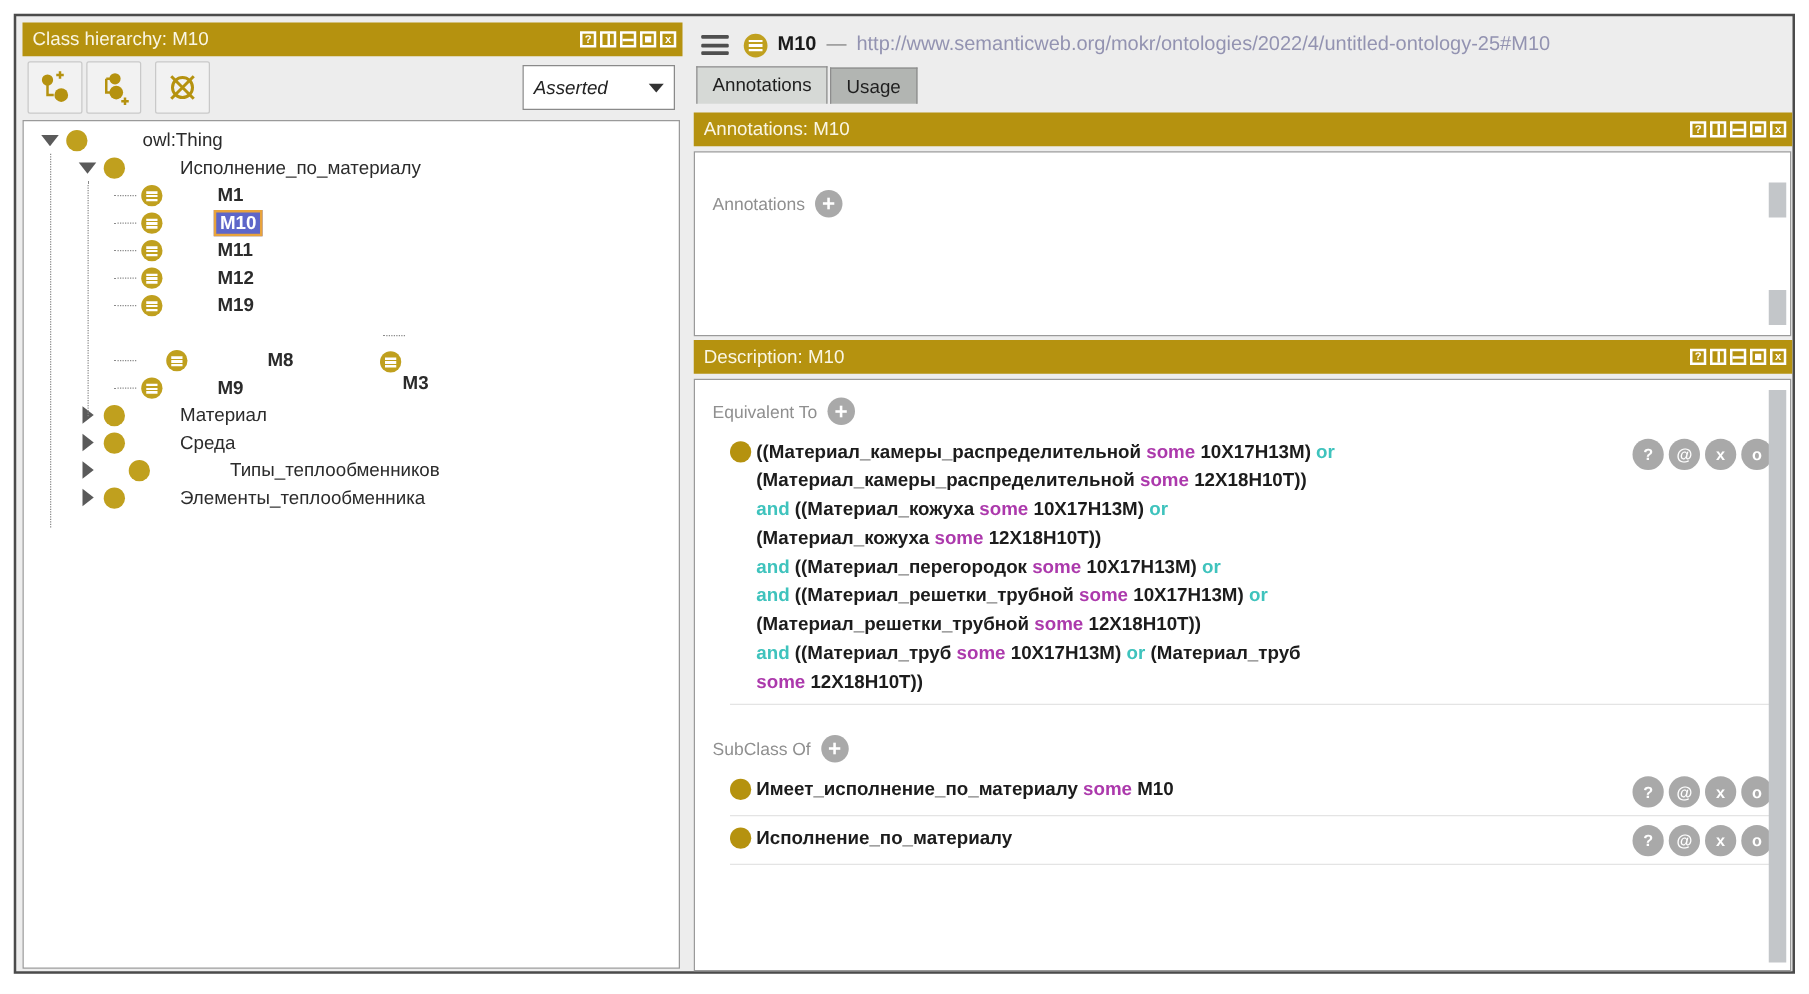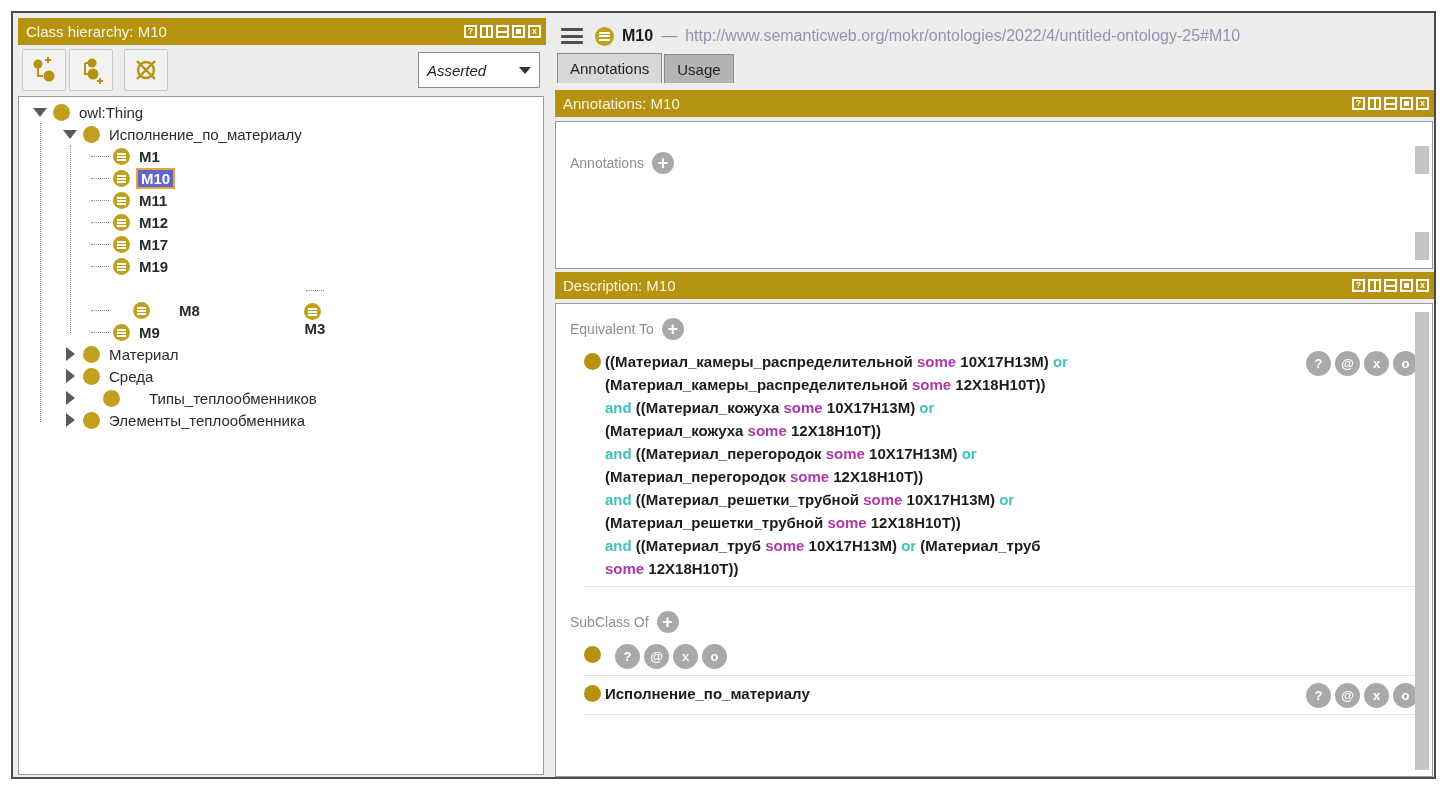--- a/index.html
+++ b/index.html
@@ -27,21 +27,21 @@
   .tree-box{position:absolute;left:0;right:2px;top:78px;bottom:2px;background:#fff;border:1px solid #9a9a9a;overflow:hidden;}
   .tree-inner{position:relative;padding-top:4px;}
   .tree-row{display:flex;align-items:center;height:22px;font-size:15px;color:#2b2b2b;white-space:nowrap;position:relative;}
   .tree-row .slot{width:26px;display:flex;align-items:center;justify-content:center;flex:0 0 26px;}
   .tri-down{width:0;height:0;border-left:7px solid transparent;border-right:7px solid transparent;border-top:9px solid #5a5a5a;}
   .tri-right{width:0;height:0;border-top:7px solid transparent;border-bottom:7px solid transparent;border-left:9px solid #5a5a5a;}
   .dash{width:18px;border-top:1px dotted #8a8a8a;}
   .tree-icon{width:17px;height:17px;border-radius:50%;background:#c0a01e;position:relative;flex:0 0 17px;margin-right:6px;}
   .tree-icon.def::after{content:"";position:absolute;left:4px;right:4px;top:5px;height:8px;
     background:linear-gradient(to bottom,#fff 0 2px,rgba(0,0,0,0) 2px 3px,#fff 3px 5px,rgba(0,0,0,0) 5px 6px,#fff 6px 8px);}
-  .tree-label{padding:0 3px;}
+  .tree-label{padding:0 3px;margin-left:35px;}
   .tree-label.bold{font-weight:bold;}
   .tree-label.selected{background:#5e66c9;color:#fff;border:2px solid #e8a33c;padding:0 3px;}
   .vguide{position:absolute;border-left:1px dotted #8a8a8a;width:0;}
 
   
   .right-panel{position:absolute;left:542px;top:5px;right:0;bottom:0;}
   .rp-titlebar{display:flex;align-items:center;height:36px;padding-left:6px;white-space:nowrap;overflow:hidden;font-size:16px;}
   .hamburger{width:22px;height:16px;display:flex;flex-direction:column;justify-content:space-between;margin-right:12px;flex:0 0 22px;}
   .hamburger div{height:3px;background:#4f4f4f;border-radius:1px;}
   .rp-entity-icon{width:19px;height:19px;border-radius:50%;background:#c0a01e;position:relative;margin-right:8px;flex:0 0 19px;}
@@ -164,27 +164,20 @@
                 <span class="dash"></span>
               </span>
               <span class="tree-icon def"></span>
               <span class="tree-label bold">M12</span>
             </div>
             <div class="tree-row" style="padding-left: 68px;">
               <span class="slot">
                 <span class="dash"></span>
               </span>
               <span class="tree-icon def"></span>
-              <span class="tree-label bold">M17</span>
-            </div>
-            <div class="tree-row" style="padding-left: 68px;">
-              <span class="slot">
-                <span class="dash"></span>
-              </span>
-              <span class="tree-icon def"></span>
               <span class="tree-label bold">M19</span>
             </div>
             <div class="tree-row" style="padding-left: 68px; flex-direction: column;">
               <span class="slot">
                 <span class="dash"></span>
               </span>
               <span class="tree-icon def"></span>
               <span class="tree-label bold">M3</span>
             </div>
             <div class="tree-row" style="padding-left: 68px; gap: 20px;">
@@ -304,41 +297,43 @@
         </div>
         <div id="equivalent-rows">
             <div class="axiom-row">
               <span class="axiom-bullet"></span>
               <div class="axiom-text">
                 <div><span>((Материал_камеры_распределительной </span><span class="kw-some">some</span><span> 10X17H13M) </span><span class="kw-conj">or</span></div>
                 <div><span>(Материал_камеры_распределительной </span><span class="kw-some">some</span><span> 12X18H10T))</span></div>
                 <div><span class="kw-conj"> and</span><span> ((Материал_кожуха </span><span class="kw-some">some</span><span> 10X17H13M) </span><span class="kw-conj">or</span></div>
                 <div><span>(Материал_кожуха </span><span class="kw-some">some</span><span> 12X18H10T))</span></div>
                 <div><span class="kw-conj"> and</span><span> ((Материал_перегородок </span><span class="kw-some">some</span><span> 10X17H13M) </span><span class="kw-conj">or</span></div>
-                <div><span>(Материал_перегородок </span><span class="kw-some">some</span><span> 12X18H10T))</span></div>
                 <div><span class="kw-conj"> and</span><span> ((Материал_решетки_трубной </span><span class="kw-some">some</span><span> 10X17H13M) </span><span class="kw-conj">or</span></div>
                 <div><span>(Материал_решетки_трубной </span><span class="kw-some">some</span><span> 12X18H10T))</span></div>
                 <div><span class="kw-conj"> and</span><span> ((Материал_труб </span><span class="kw-some">some</span><span> 10X17H13M) </span><span class="kw-conj">or</span><span> (Материал_труб</span></div>
                 <div><span class="kw-some">some</span><span> 12X18H10T))</span></div>
               </div>
               <div class="row-btns">
                 <span class="circ-btn">?</span>
                 <span class="circ-btn">@</span>
                 <span class="circ-btn">x</span>
                 <span class="circ-btn">o</span>
               </div>
             </div>
           </div>
         <div class="gray-label" style="margin:24px 0 10px 14px;">
           <span>SubClass Of</span>
           <span class="plus-btn">+</span>
         </div>
         <div id="subclass-rows">
             <div class="axiom-row">
               <span class="axiom-bullet"></span>
+              <div class="axiom-text">
+                <div><span>Имеет_исполнение_по_материалу </span><span class="kw-some">some</span><span> M10</span></div>
+              </div>
               <div class="row-btns">
                 <span class="circ-btn">?</span>
                 <span class="circ-btn">@</span>
                 <span class="circ-btn">x</span>
                 <span class="circ-btn">o</span>
               </div>
             </div>
             <div class="axiom-row">
               <span class="axiom-bullet"></span>
               <div class="axiom-text">

